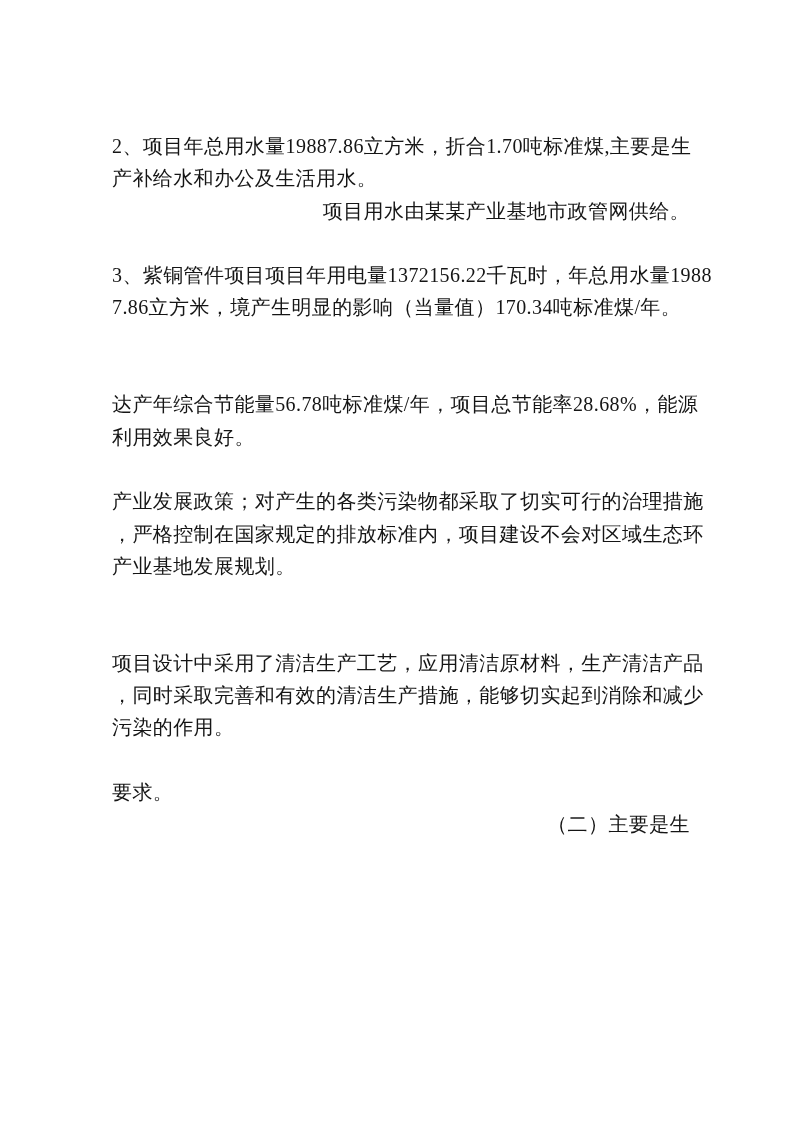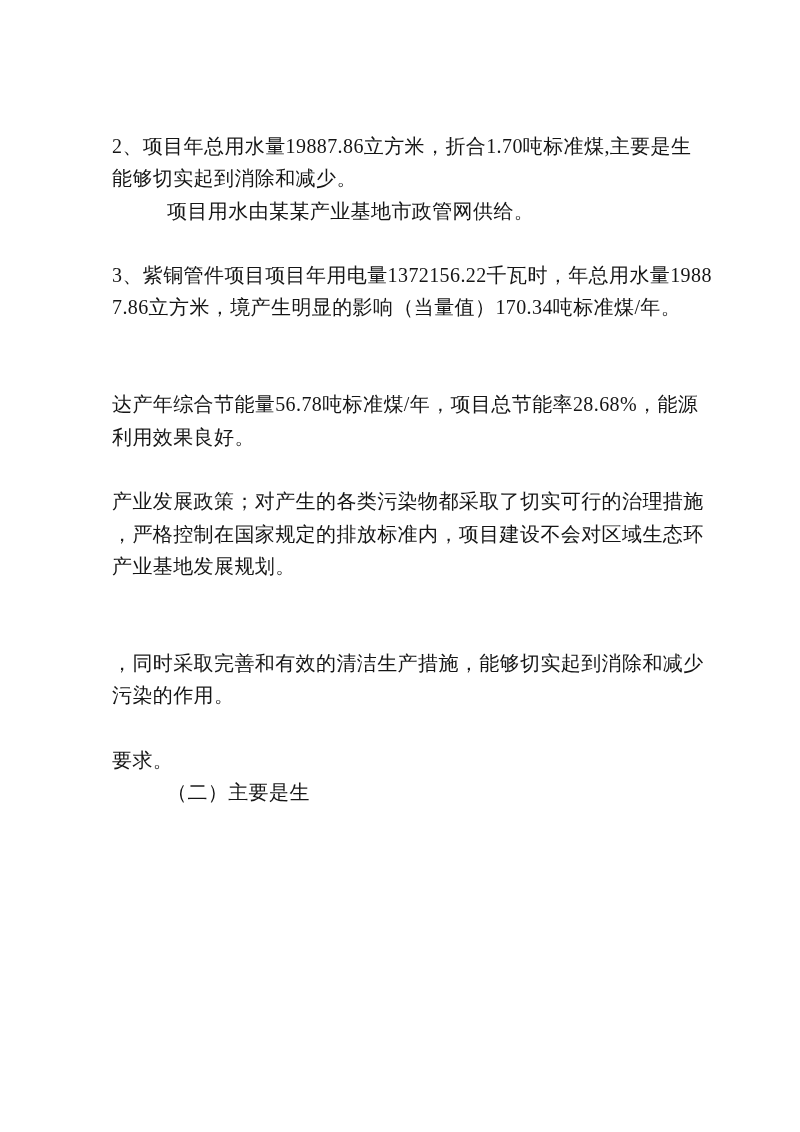--- a/index.html
+++ b/index.html
@@ -25,43 +25,45 @@
     font-size: 20px;
   }
   .line {
     height: 32.3px;
     line-height: 32.3px;
     white-space: nowrap;
     letter-spacing: 0.4px;
   }
   .line.indent {
     padding-left: 55px;
+    text-align: right;
   }
 </style>
 </head>
 <body>
 
 <div class="page">
   <div class="doc-body" id="doc-body">
 
   <div class="line">2、项目年总用水量19887.86立方米，折合1.70吨标准煤,主要是生</div>
-      <div class="line">能够切实起到消除和减少。</div>
+      <div class="line">产补给水和办公及生活用水。</div>
       <div class="line indent">项目用水由某某产业基地市政管网供给。</div>
       <div class="line">&nbsp;</div>
       <div class="line">3、紫铜管件项目项目年用电量1372156.22千瓦时，年总用水量1988</div>
       <div class="line">7.86立方米，境产生明显的影响（当量值）170.34吨标准煤/年。</div>
       <div class="line">&nbsp;</div>
       <div class="line">&nbsp;</div>
       <div class="line">达产年综合节能量56.78吨标准煤/年，项目总节能率28.68%，能源</div>
       <div class="line">利用效果良好。</div>
       <div class="line">&nbsp;</div>
       <div class="line">产业发展政策；对产生的各类污染物都采取了切实可行的治理措施</div>
       <div class="line">，严格控制在国家规定的排放标准内，项目建设不会对区域生态环</div>
       <div class="line">产业基地发展规划。</div>
       <div class="line">&nbsp;</div>
       <div class="line">&nbsp;</div>
+      <div class="line">项目设计中采用了清洁生产工艺，应用清洁原材料，生产清洁产品</div>
       <div class="line">，同时采取完善和有效的清洁生产措施，能够切实起到消除和减少</div>
       <div class="line">污染的作用。</div>
       <div class="line">&nbsp;</div>
       <div class="line">要求。</div>
       <div class="line indent">（二）主要是生</div>
     </div>
 </div>
 
 </body></html>

